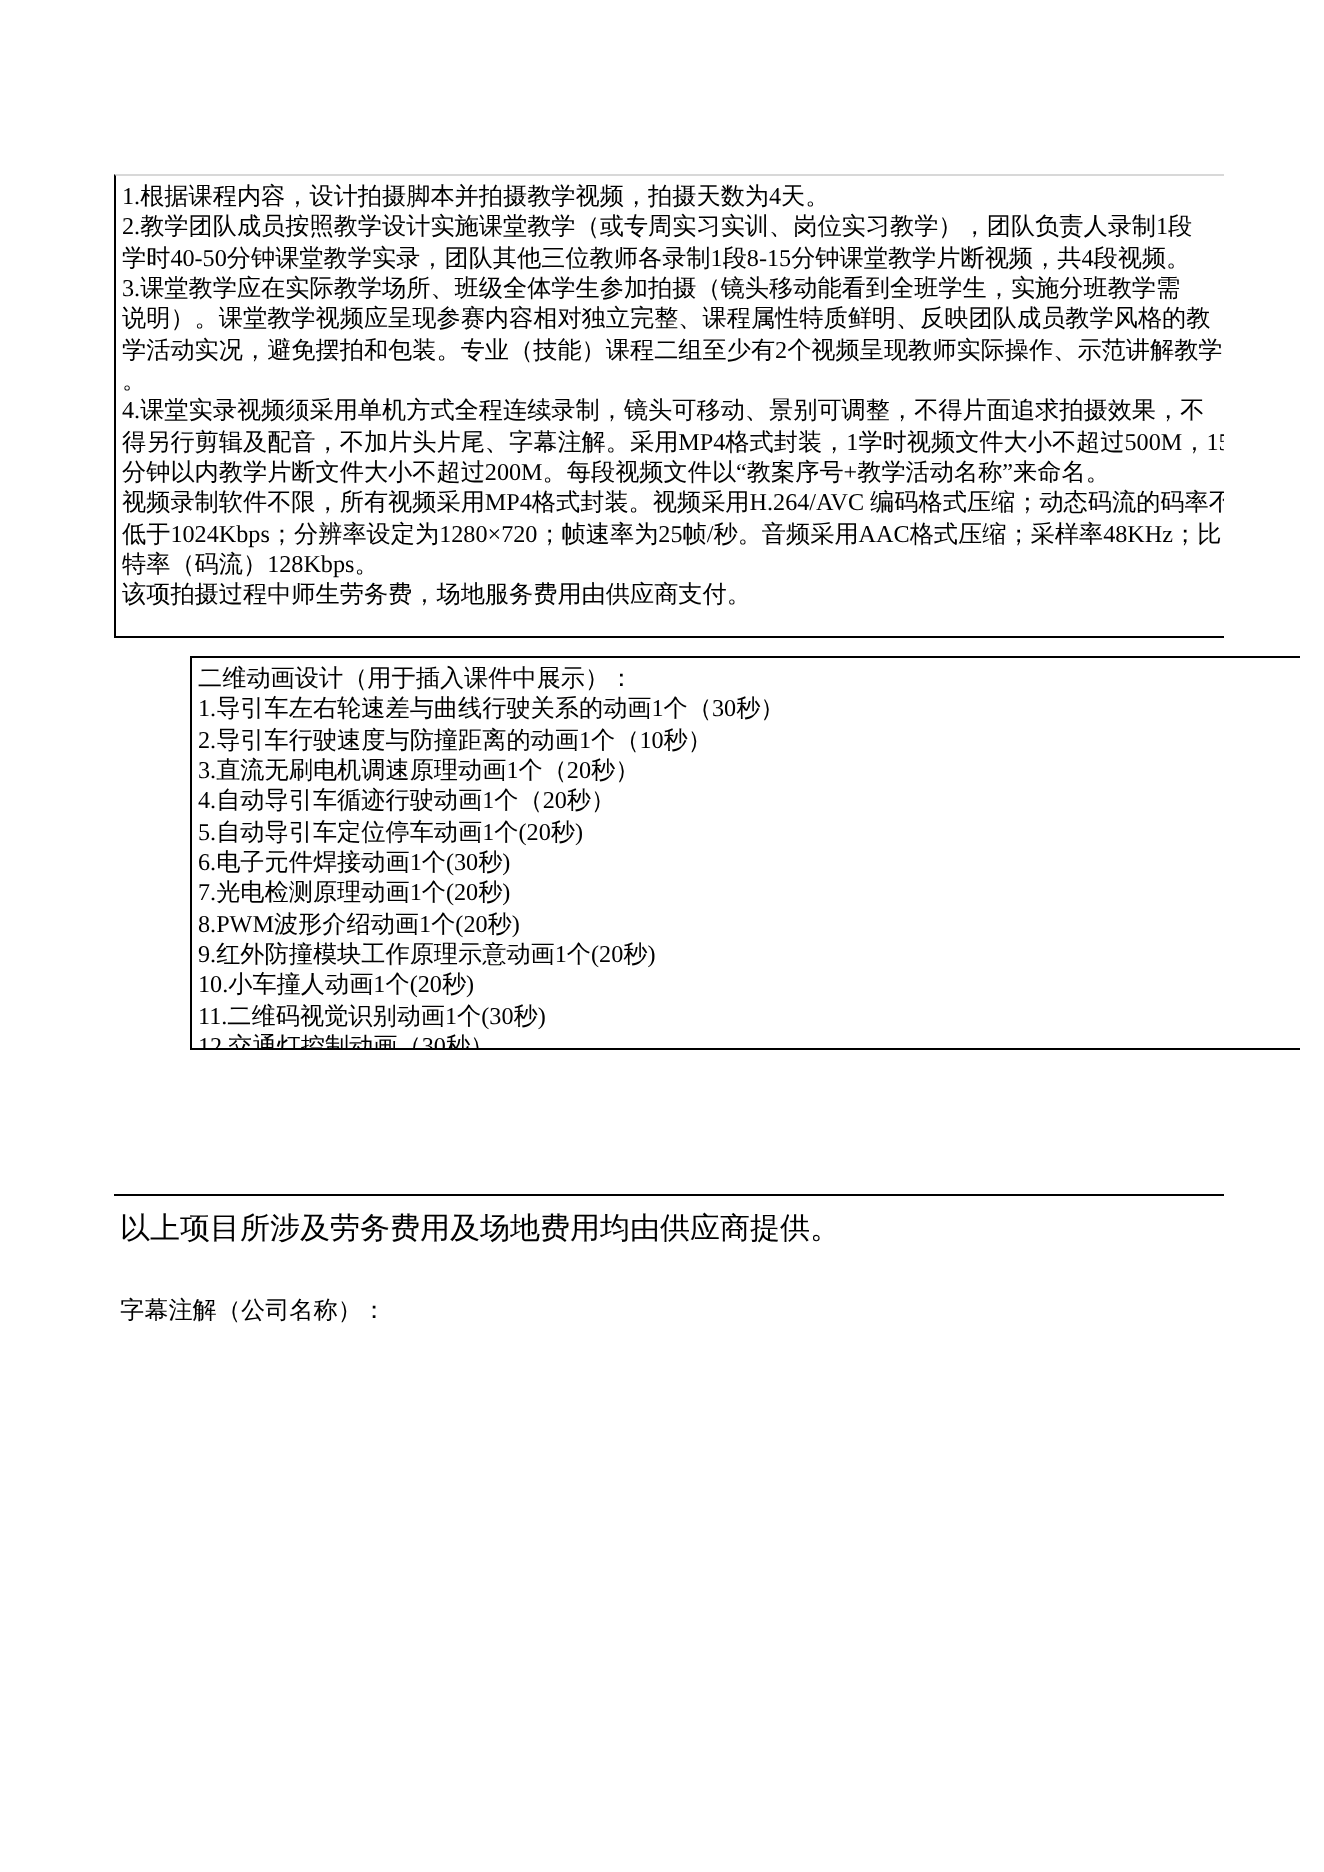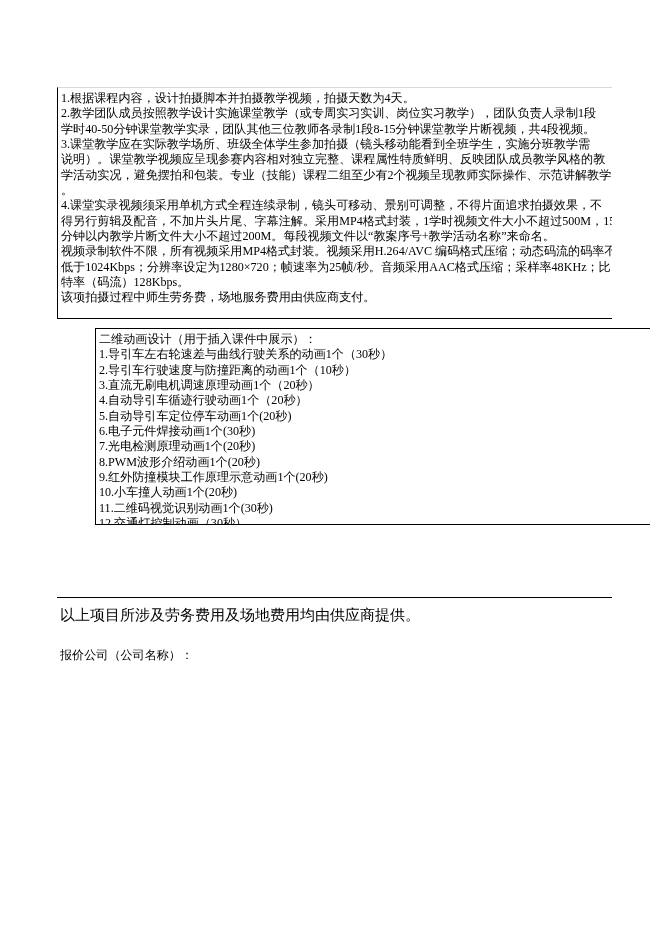--- a/index.html
+++ b/index.html
@@ -145,15 +145,15 @@
       <span class="ln">11.二维码视觉识别动画1个(30秒)</span>
       <span class="ln">12.交通灯控制动画（30秒）</span>
       <span class="ln">13.水位控制动画（30秒）</span>
       <span class="ln">该项素材拍摄中师生劳务费，场地服务费用由供应商支付。</span>
     </div>
   </div>
 
   <div id="footer-rule"></div>
 
   <div id="footer-line-1">以上项目所涉及劳务费用及场地费用均由供应商提供。</div>
-  <div id="footer-line-2">报价公司（公司名称）：</div>
+  <div id="footer-line-2">字幕注解（公司名称）：</div>
 
 </div>
 
 </body></html>

